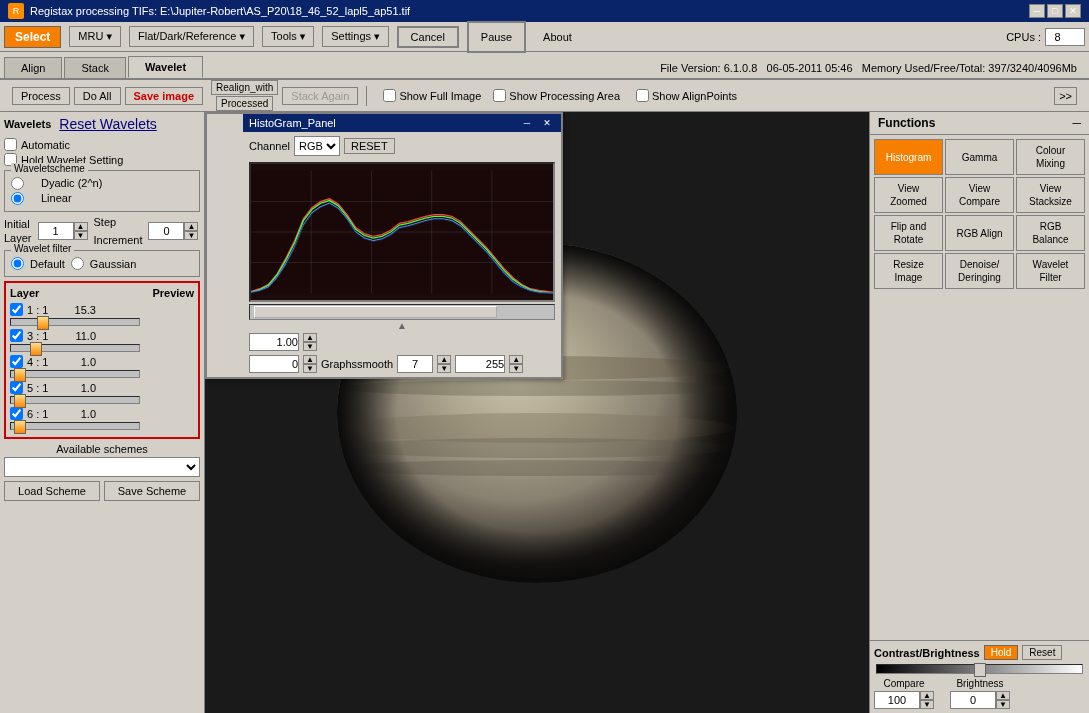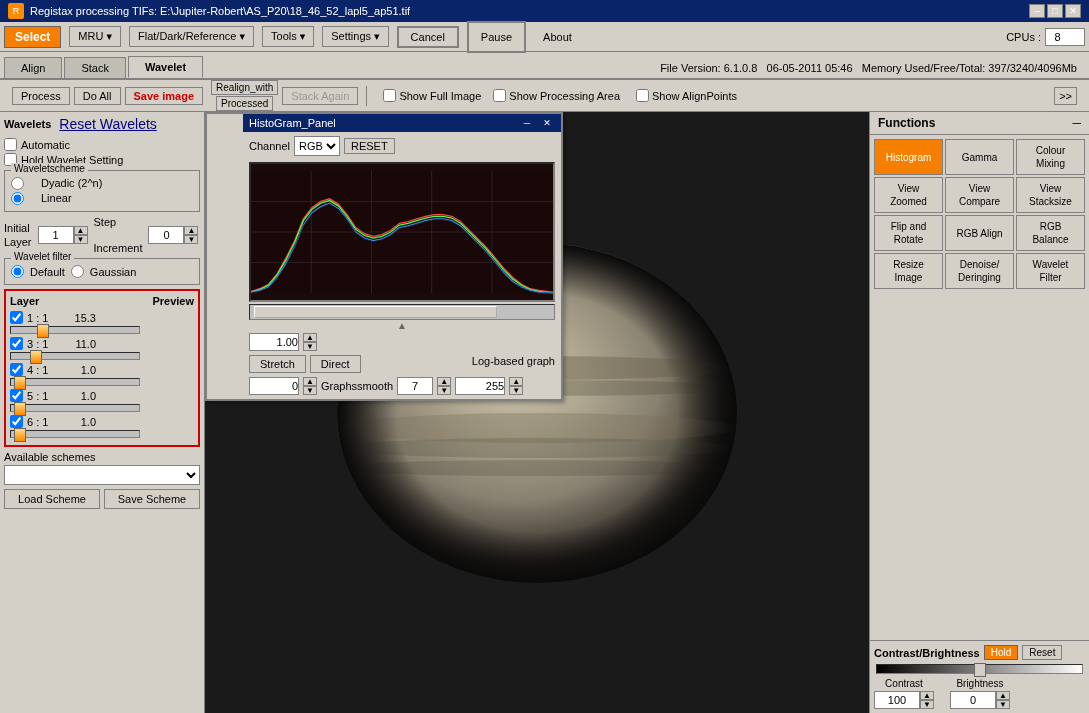--- a/index.html
+++ b/index.html
@@ -62,21 +62,21 @@
     .layers-section { border: 2px solid #cc0000; padding: 4px; margin: 4px 0; }
     .layers-header { display: flex; justify-content: space-between; font-size: 11px; margin-bottom: 4px; font-weight: bold; }
     
     .layer-item { margin: 3px 0; }
     .layer-checkbox-row { display: flex; align-items: center; gap: 4px; font-size: 11px; }
     .layer-label { width: 30px; }
     .layer-value { width: 35px; text-align: right; }
     .slider-track { width: 130px; height: 8px; background: #c0c0c0; border: 1px inset #808080; margin: 2px 0; position: relative; }
     .slider-thumb { position: absolute; height: 14px; width: 12px; background: linear-gradient(to bottom, #ffdd88, #ff8800); border: 1px solid #666; top: -3px; cursor: pointer; }
     
-    .schemes-label { font-size: 11px; margin: 4px 0 2px 0; }
+    .schemes-label { font-size: 11px; margin: 4px 0 2px 0; text-align: center; }
     .schemes-select { width: 100%; height: 20px; border: 1px solid #808080; background: white; font-size: 10px; }
     .scheme-btns { display: flex; gap: 4px; margin-top: 4px; }
     .scheme-btn { flex: 1; padding: 3px 6px; font-size: 11px; border: 1px solid #808080; background: #d4d0c8; cursor: pointer; text-align: center; }
     
     
     .center-area { flex: 1; background: #1a1a1a; position: relative; overflow: hidden; display: flex; align-items: center; justify-content: center; }
     
     
     .right-panel { width: 220px; background: #d4d0c8; border-left: 1px solid #808080; display: flex; flex-direction: column; }
     
@@ -223,21 +223,21 @@
         <span>Initial</span>
         <span>Layer</span>
       </div>
       <div style="display:flex; align-items:center">
         <input type="text" class="num-input" value="1" style="">
         <div class="spin-container">
           <div class="spin-btn">▲</div>
           <div class="spin-btn">▼</div>
         </div>
       </div>
-      <div style="display:flex; flex-direction:column; align-items:flex-start; gap:14px">
+      <div style="display:flex; flex-direction:column; align-items:flex-start; gap:6px">
         <span>Step</span>
         <span>Increment</span>
       </div>
       <div style="display:flex; align-items:center">
         <input type="text" class="num-input" value="0" style="">
         <div class="spin-container">
           <div class="spin-btn">▲</div>
           <div class="spin-btn">▼</div>
         </div>
       </div>
@@ -407,25 +407,20 @@
       <div class="histo-triangle">▲</div>
 
       <div class="histo-value-row">
         <input type="text" class="histo-val-input" value="1.00" style="">
         <div class="spin-container">
           <div class="spin-btn">▲</div>
           <div class="spin-btn">▼</div>
         </div>
       </div>
 
-      <div class="histo-buttons">
-        <button class="histo-btn">Stretch</button>
-        <button class="histo-btn">Direct</button>
-        <span class="histo-log-label">Log-based graph</span>
-      </div>
 
       <div class="histo-smooth-row">
         <input type="text" class="histo-val-input" value="0" style="">
         <div class="spin-container">
           <div class="spin-btn">▲</div>
           <div class="spin-btn">▼</div>
         </div>
         <span>Graphssmooth</span>
         <input type="text" class="histo-smooth-input" value="7" style="">
         <div class="spin-container">
@@ -468,21 +463,21 @@
         <button class="hold-btn">Hold</button>
         <button class="reset-btn-sm">Reset</button>
       </div>
 
       <div class="contrast-slider-track">
         <div class="contrast-thumb"></div>
       </div>
 
       <div class="contrast-inputs">
         <div class="contrast-input-group">
-          <span class="contrast-input-label">Contrast</span>
+          <span class="contrast-input-label">Compare</span>
           <div style="display:flex; align-items:center">
             <input type="text" class="contrast-input" value="100" style="">
             <div class="spin-container">
               <div class="spin-btn">▲</div>
               <div class="spin-btn">▼</div>
             </div>
           </div>
         </div>
         <div class="contrast-input-group">
           <span class="contrast-input-label">Brightness</span>

